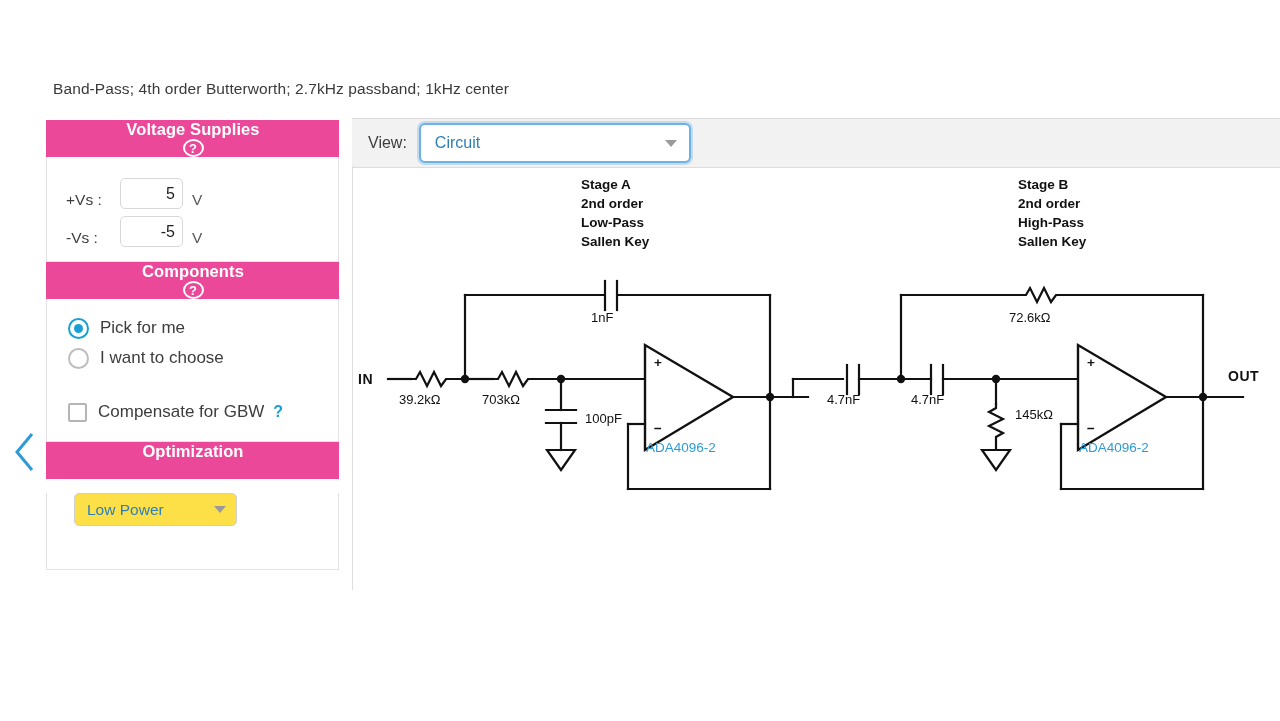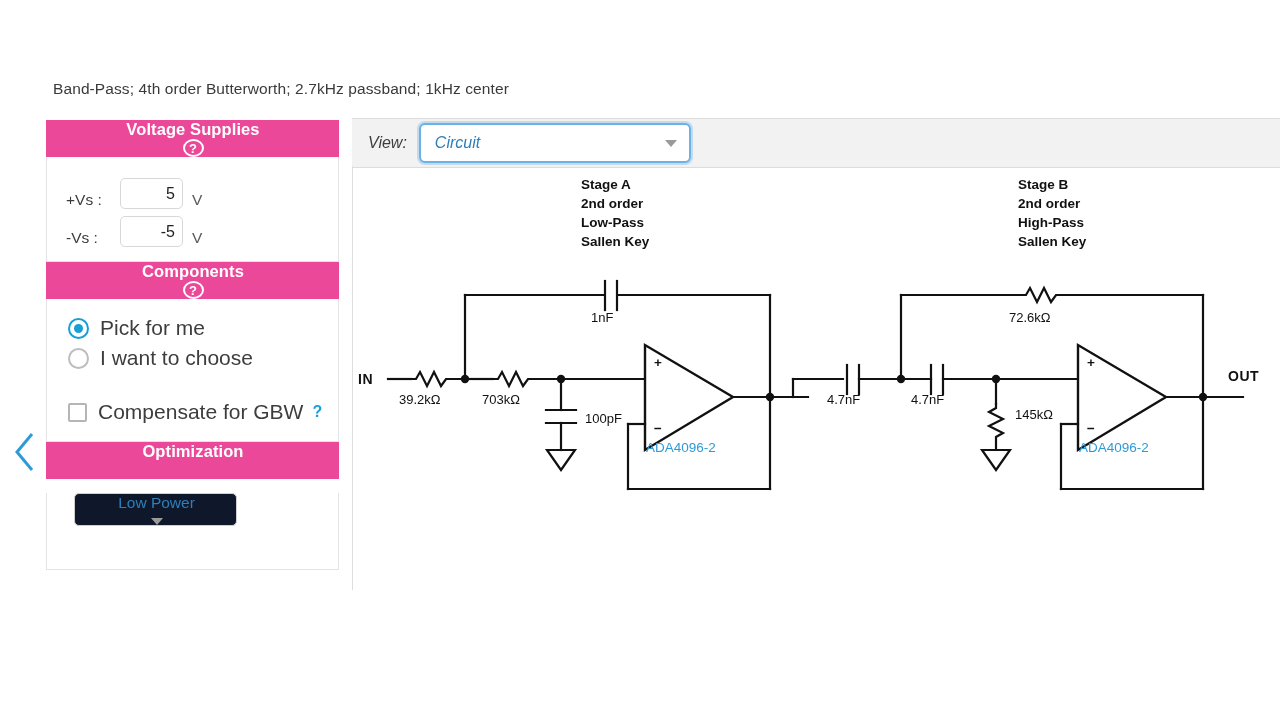--- a/index.html
+++ b/index.html
@@ -46,39 +46,39 @@
     width:21px;height:21px;border-radius:50%;border:2px solid #bdbdbd;
     background:#fff;box-sizing:border-box;display:flex;align-items:center;
     justify-content:center;margin-right:11px;flex:none;cursor:pointer;
   }
   .radio.on{border-color:#1a9fd4;}
   .radio.on::after{content:"";width:9px;height:9px;border-radius:50%;background:#1a9fd4;}
   .checkbox{
     width:19px;height:19px;border:2px solid #b5b5b5;background:#fff;
     box-sizing:border-box;margin-right:11px;flex:none;cursor:pointer;border-radius:2px;
   }
-  .opt-label{font-size:21px;color:#3d3d3d;}
+  .opt-label{font-size:17px;color:#3d3d3d;}
   .qmark{color:#1a9fd4;font-size:16px;font-weight:bold;margin-left:9px;cursor:pointer;}
   
   .select{
     margin:14px 0 0 27px;width:163px;height:33px;border:1px solid #cfcfcf;
-    border-radius:5px;background:#0f172a;display:flex;align-items:center;
-    justify-content:space-between;padding:0 10px 0 12px;box-sizing:border-box;cursor:pointer;flex-direction:column;
+    border-radius:5px;background:#fde047;display:flex;align-items:center;
+    justify-content:space-between;padding:0 10px 0 12px;box-sizing:border-box;cursor:pointer;
   }
   .select .val{font-size:15.5px;color:#2e7fb8;}
   .caret{width:0;height:0;border-left:6px solid transparent;border-right:6px solid transparent;border-top:7px solid #9a9a9a;}
   
   .collapse{
     position:absolute;left:12px;top:430px;width:26px;height:44px;cursor:pointer;
   }
   
   .toolbar{
     position:absolute;left:352px;top:118px;right:0;height:48px;
     background:#f2f2f2;border-top:1px solid #dcdcdc;border-bottom:1px solid #dcdcdc;
-    display:flex;align-items:center;font-style:italic;
+    display:flex;align-items:center;
   }
   .view-label{font-size:16px;color:#3d3d3d;margin-left:16px;margin-right:12px;}
   .view-select{
     width:272px;height:40px;background:#fff;border:2px solid #6cb2e4;
     border-radius:6px;box-shadow:0 0 0 2px rgba(108,178,228,.35);
     display:flex;align-items:center;justify-content:space-between;
     padding:0 12px 0 14px;box-sizing:border-box;cursor:pointer;
   }
   .view-select .val{font-size:16px;color:#2e7fb8;text-align:right;}
   .vdivider{position:absolute;left:352px;top:166px;width:1px;height:424px;background:#dedede;}

